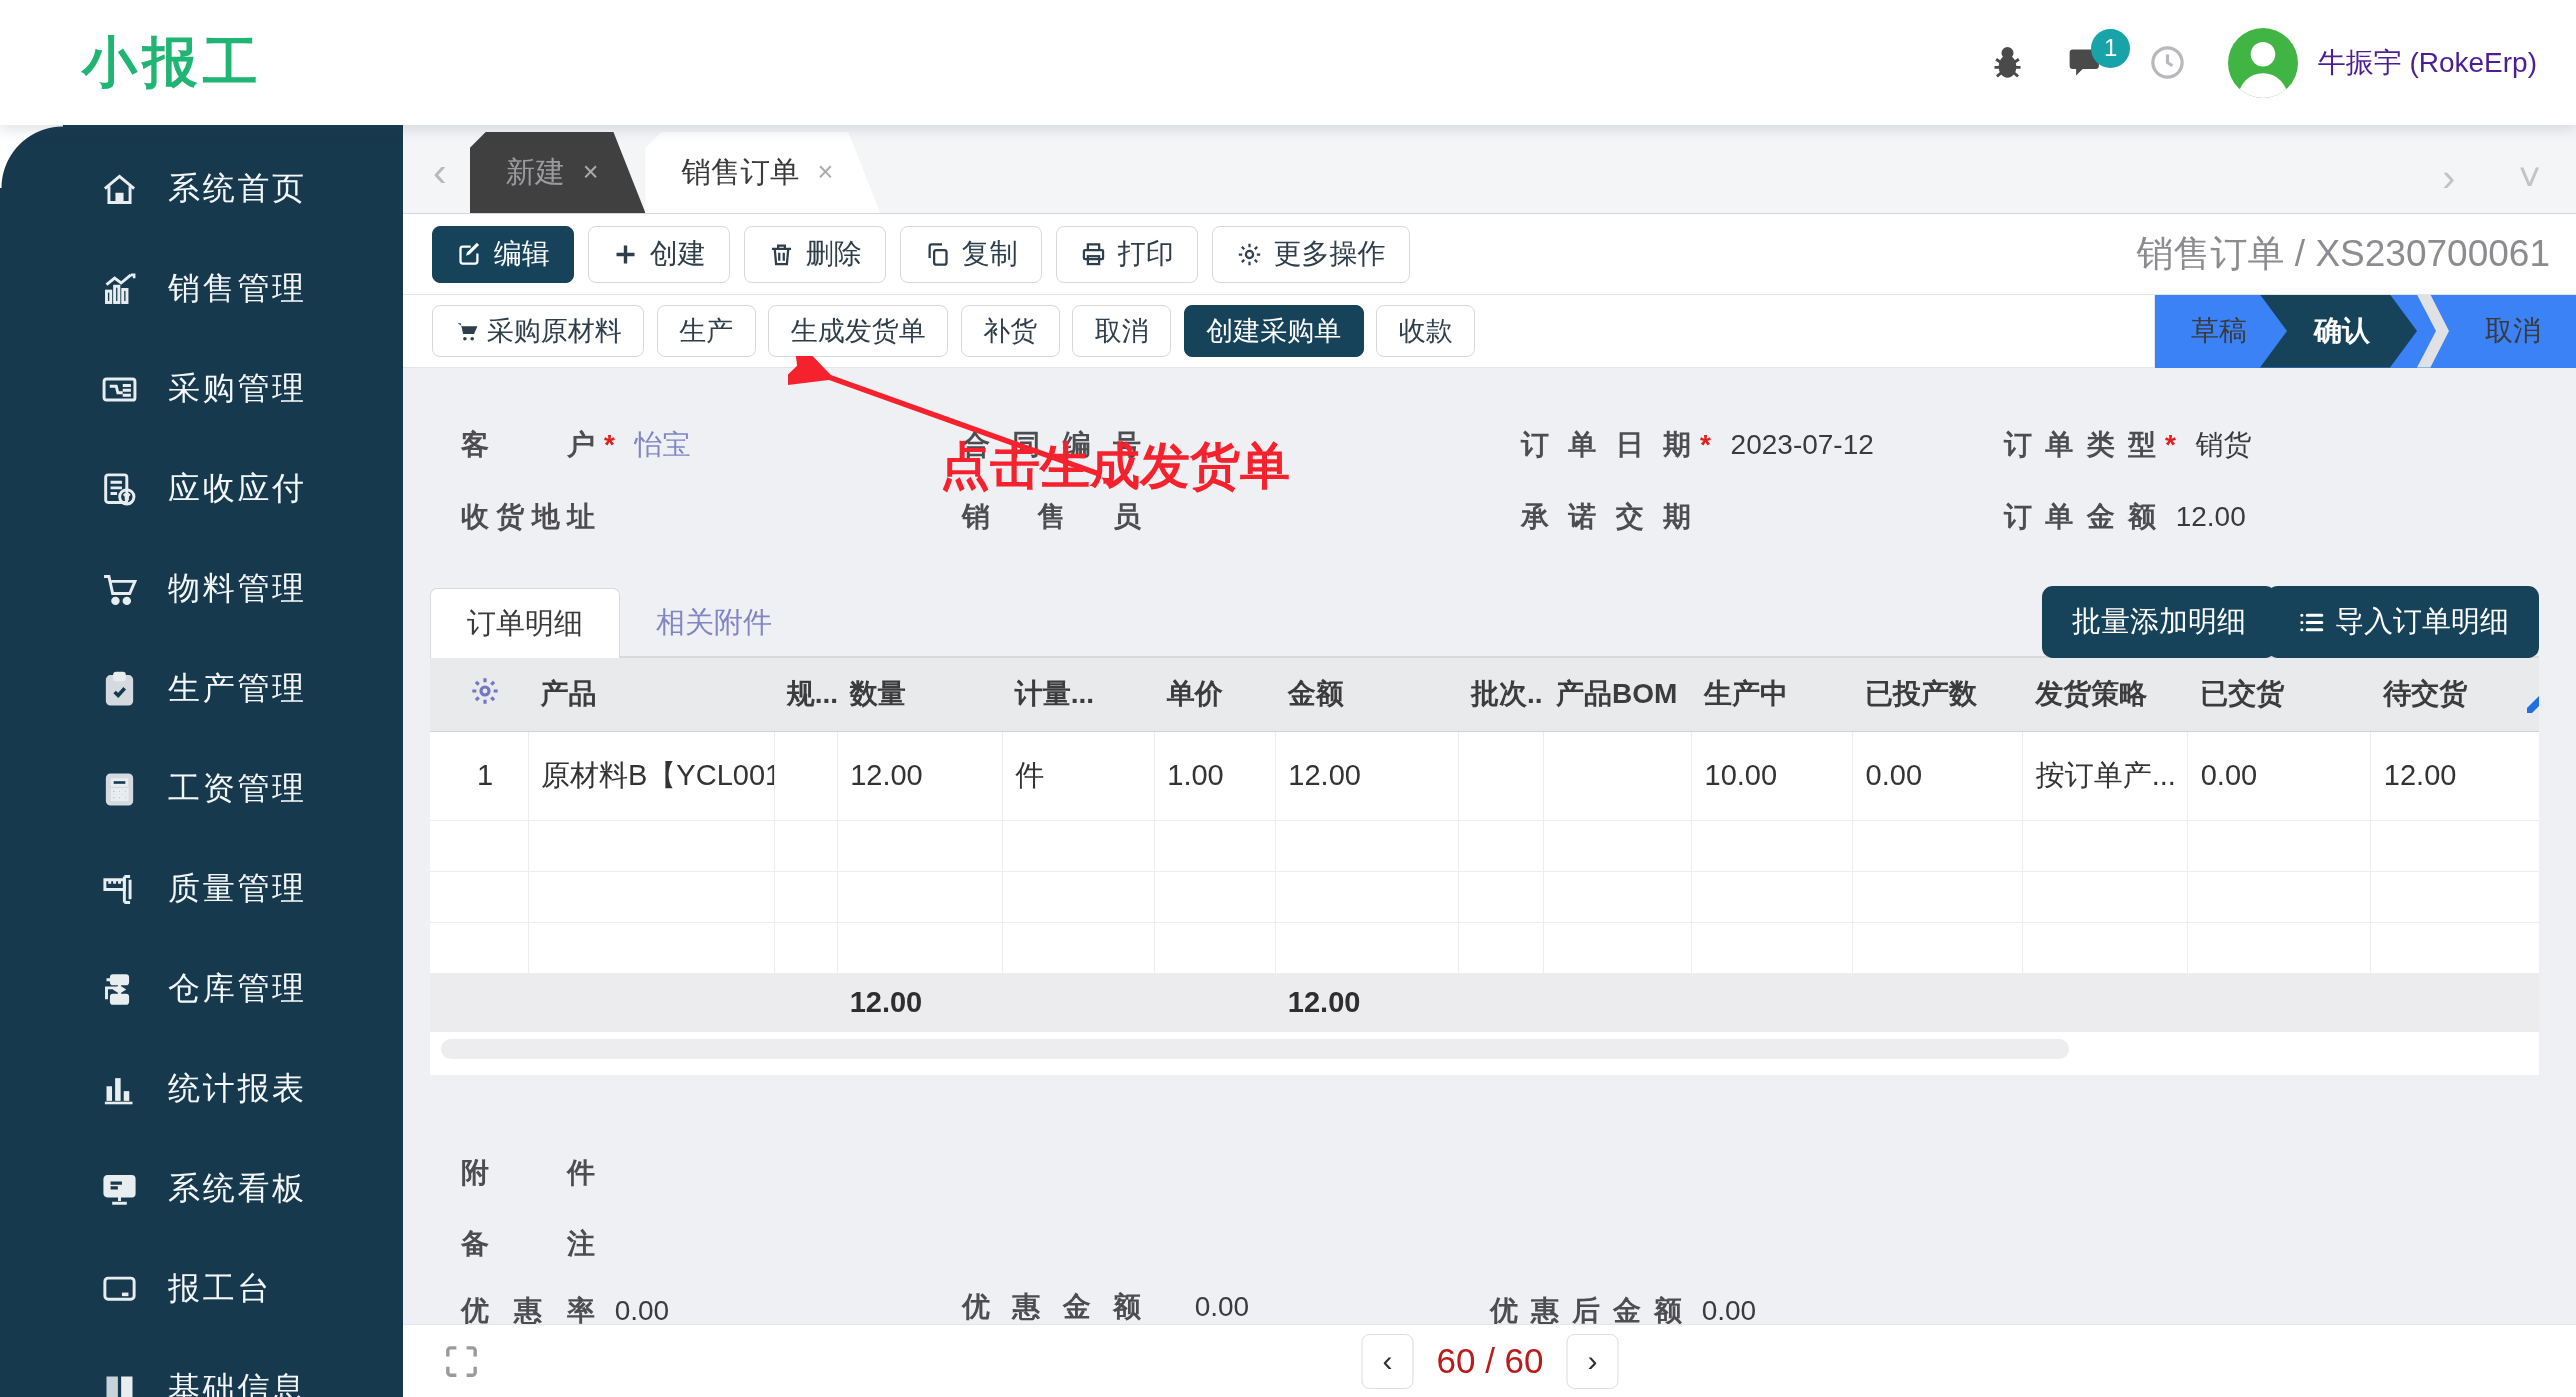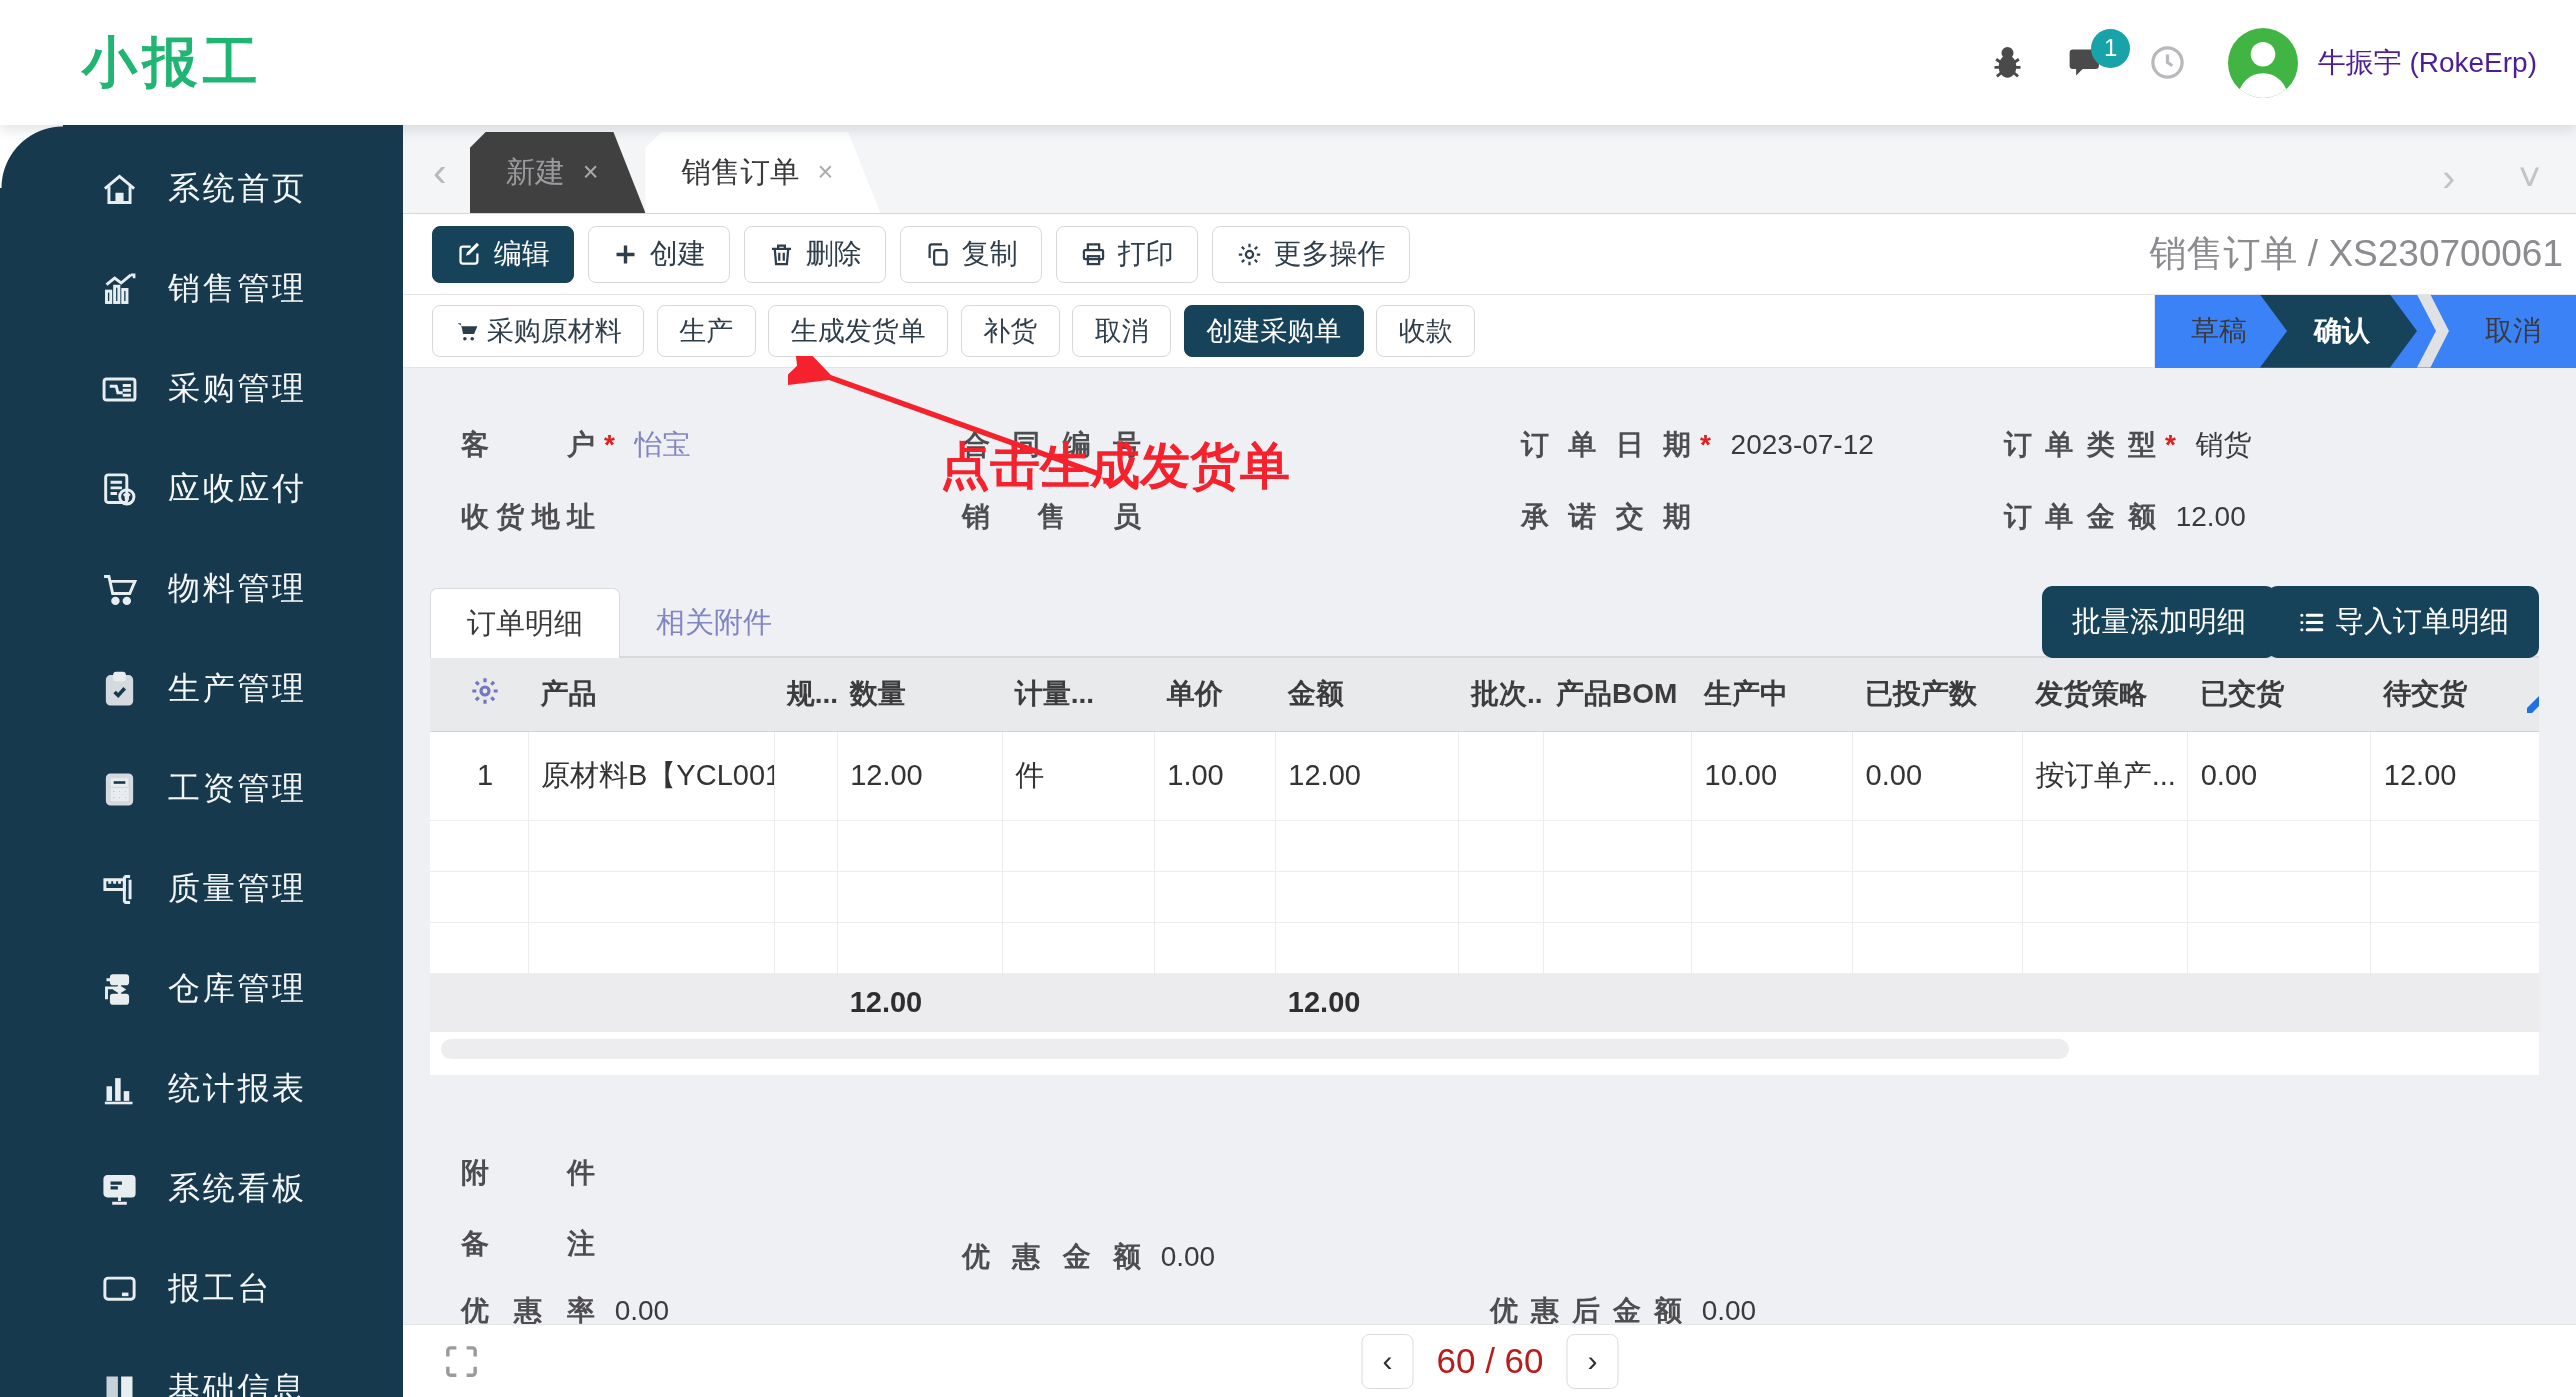--- a/index.html
+++ b/index.html
@@ -46,21 +46,21 @@
   .tabstrip-right .chev { font-size:39px; color:#c3c3c7; cursor:pointer; line-height:1; }
 
   
   .toolbar { position:absolute; left:0; top:89px; width:2174px; height:81px; background:#fff;
     border-bottom:0.9px solid #e4e4e7; display:flex; align-items:center; padding-left:29px; }
   .btn { height:57px; border-radius:8px; border:1.8px solid #d8d8dc; background:#fff; color:#2e3e4b;
     font-size:28px; display:flex; align-items:center; padding:0 23px; margin-right:14.3px; cursor:pointer;
     font-family:inherit; white-space:nowrap; }
   .btn svg { width:27px; height:27px; margin-right:10.7px; }
   .btn-dark { background:#17435a; border-color:#17435a; color:#fff; }
-  .doc-title { margin-left:auto; margin-right:14px; font-size:37px; color:#8c8c90; white-space:nowrap; }
+  .doc-title { margin-left:auto; margin-right:27px; font-size:37px; color:#8c8c90; white-space:nowrap; }
 
   
   .actionbar { position:absolute; left:0; top:170px; width:2174px; height:73px; background:#fff;
     border-bottom:1.8px solid #e4e4e7; display:flex; align-items:center; padding-left:29px; }
   .abtn { height:52px; font-size:27px; padding:0 21.5px; margin-right:12.5px; }
   .statusbar { margin-left:auto; height:73px; display:flex; align-items:stretch; border-left:1.8px solid #e6e6e9; background:#3b82f6; }
   .status { display:flex; align-items:center; font-size:28px; color:#3a3a3d; padding:0 36px; cursor:pointer; white-space:nowrap; }
   .status-active { background:#17435a; color:#fff; font-weight:bold; padding:0 47px 0 54px;
     clip-path:polygon(0 0, calc(100% - 27px) 0, 100% 50%, calc(100% - 27px) 100%, 0 100%, 27px 50%); margin-left:-23px; }
   .status-sep { width:32px; background:#e0e1e4; clip-path:polygon(0 0, 13.4px 0, 32px 50%, 13.4px 100%, 0 100%, 19px 50%); }
@@ -588,21 +588,21 @@
       <span class="fvalue"></span>
     </div>
     <div class="field" style="left:58px; top:1100px;">
       <span class="flabel" style="width:134px">备注</span>
       <span class="fvalue"></span>
     </div>
     <div class="field" style="left:58px; top:1167px;">
       <span class="flabel" style="width:134px">优惠率</span>
       <span class="fvalue">0.00</span>
     </div>
-    <div class="field" style="left:559px; top:1113px;">
+    <div class="field" style="left:559px; top:1163px;gap:34px;">
       <span class="flabel" style="width:179px">优惠金额</span>
       <span class="fvalue">0.00</span>
     </div>
     <div class="field" style="left:1087px; top:1167px;">
       <span class="flabel" style="width:192px">优惠后金额</span>
       <span class="fvalue">0.00</span>
     </div>
   </div>
 
   <div class="bottombar">

